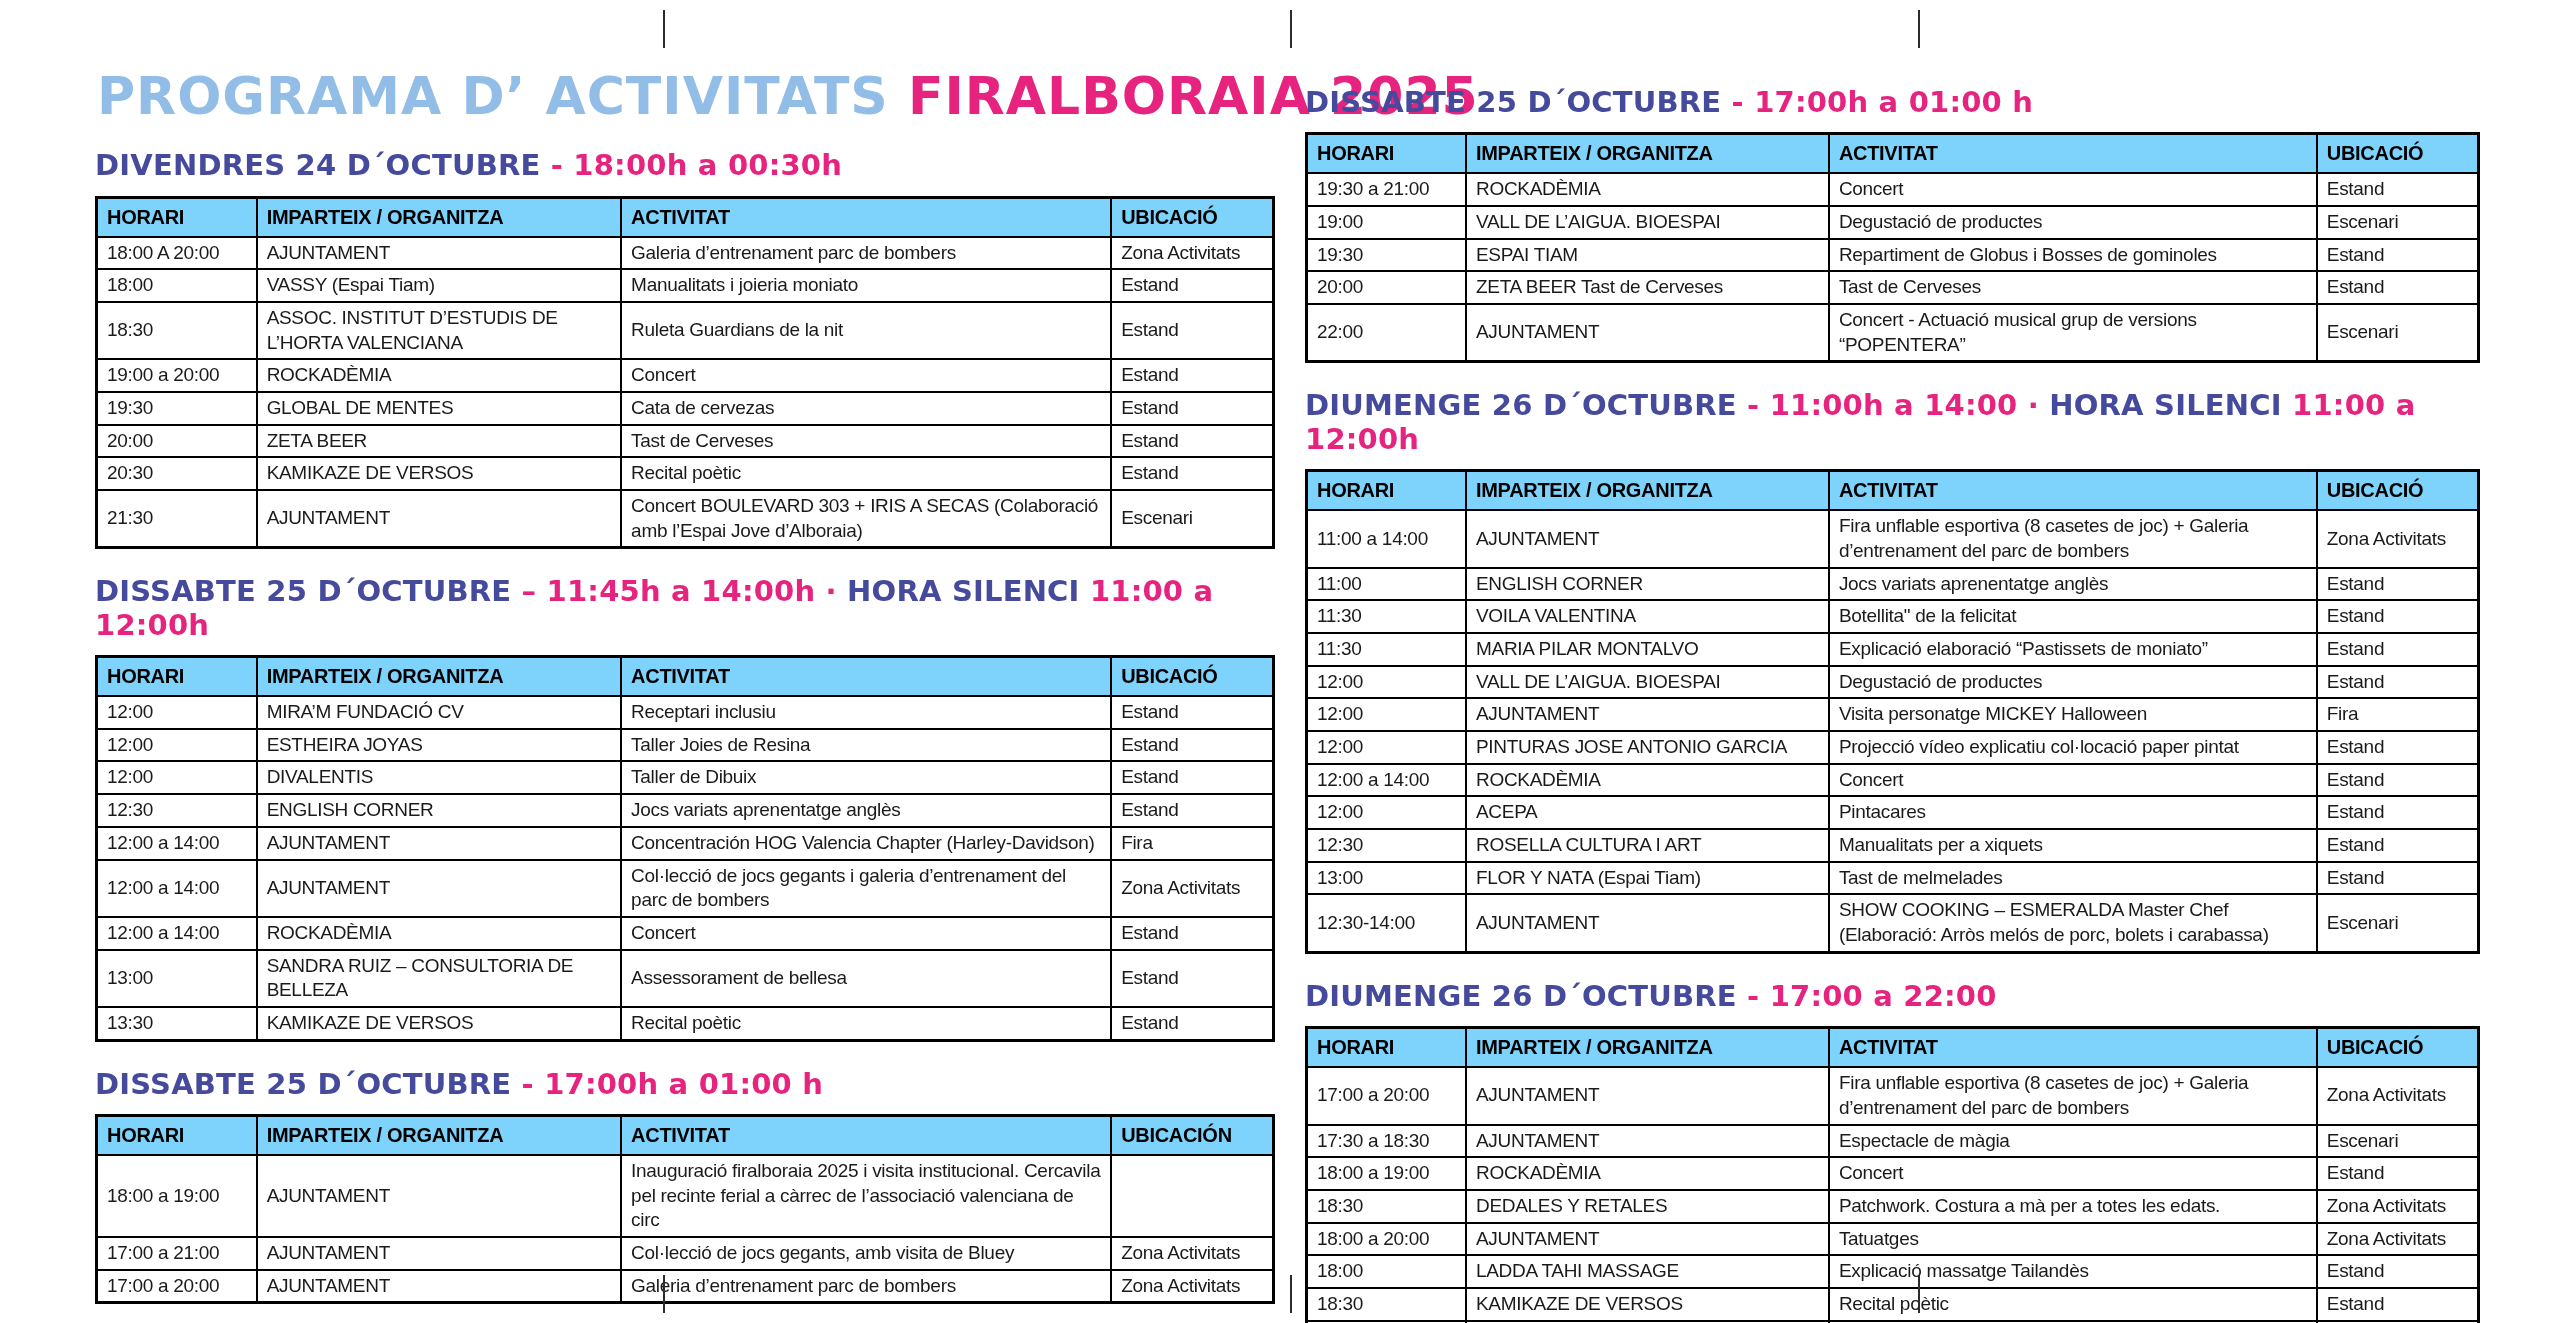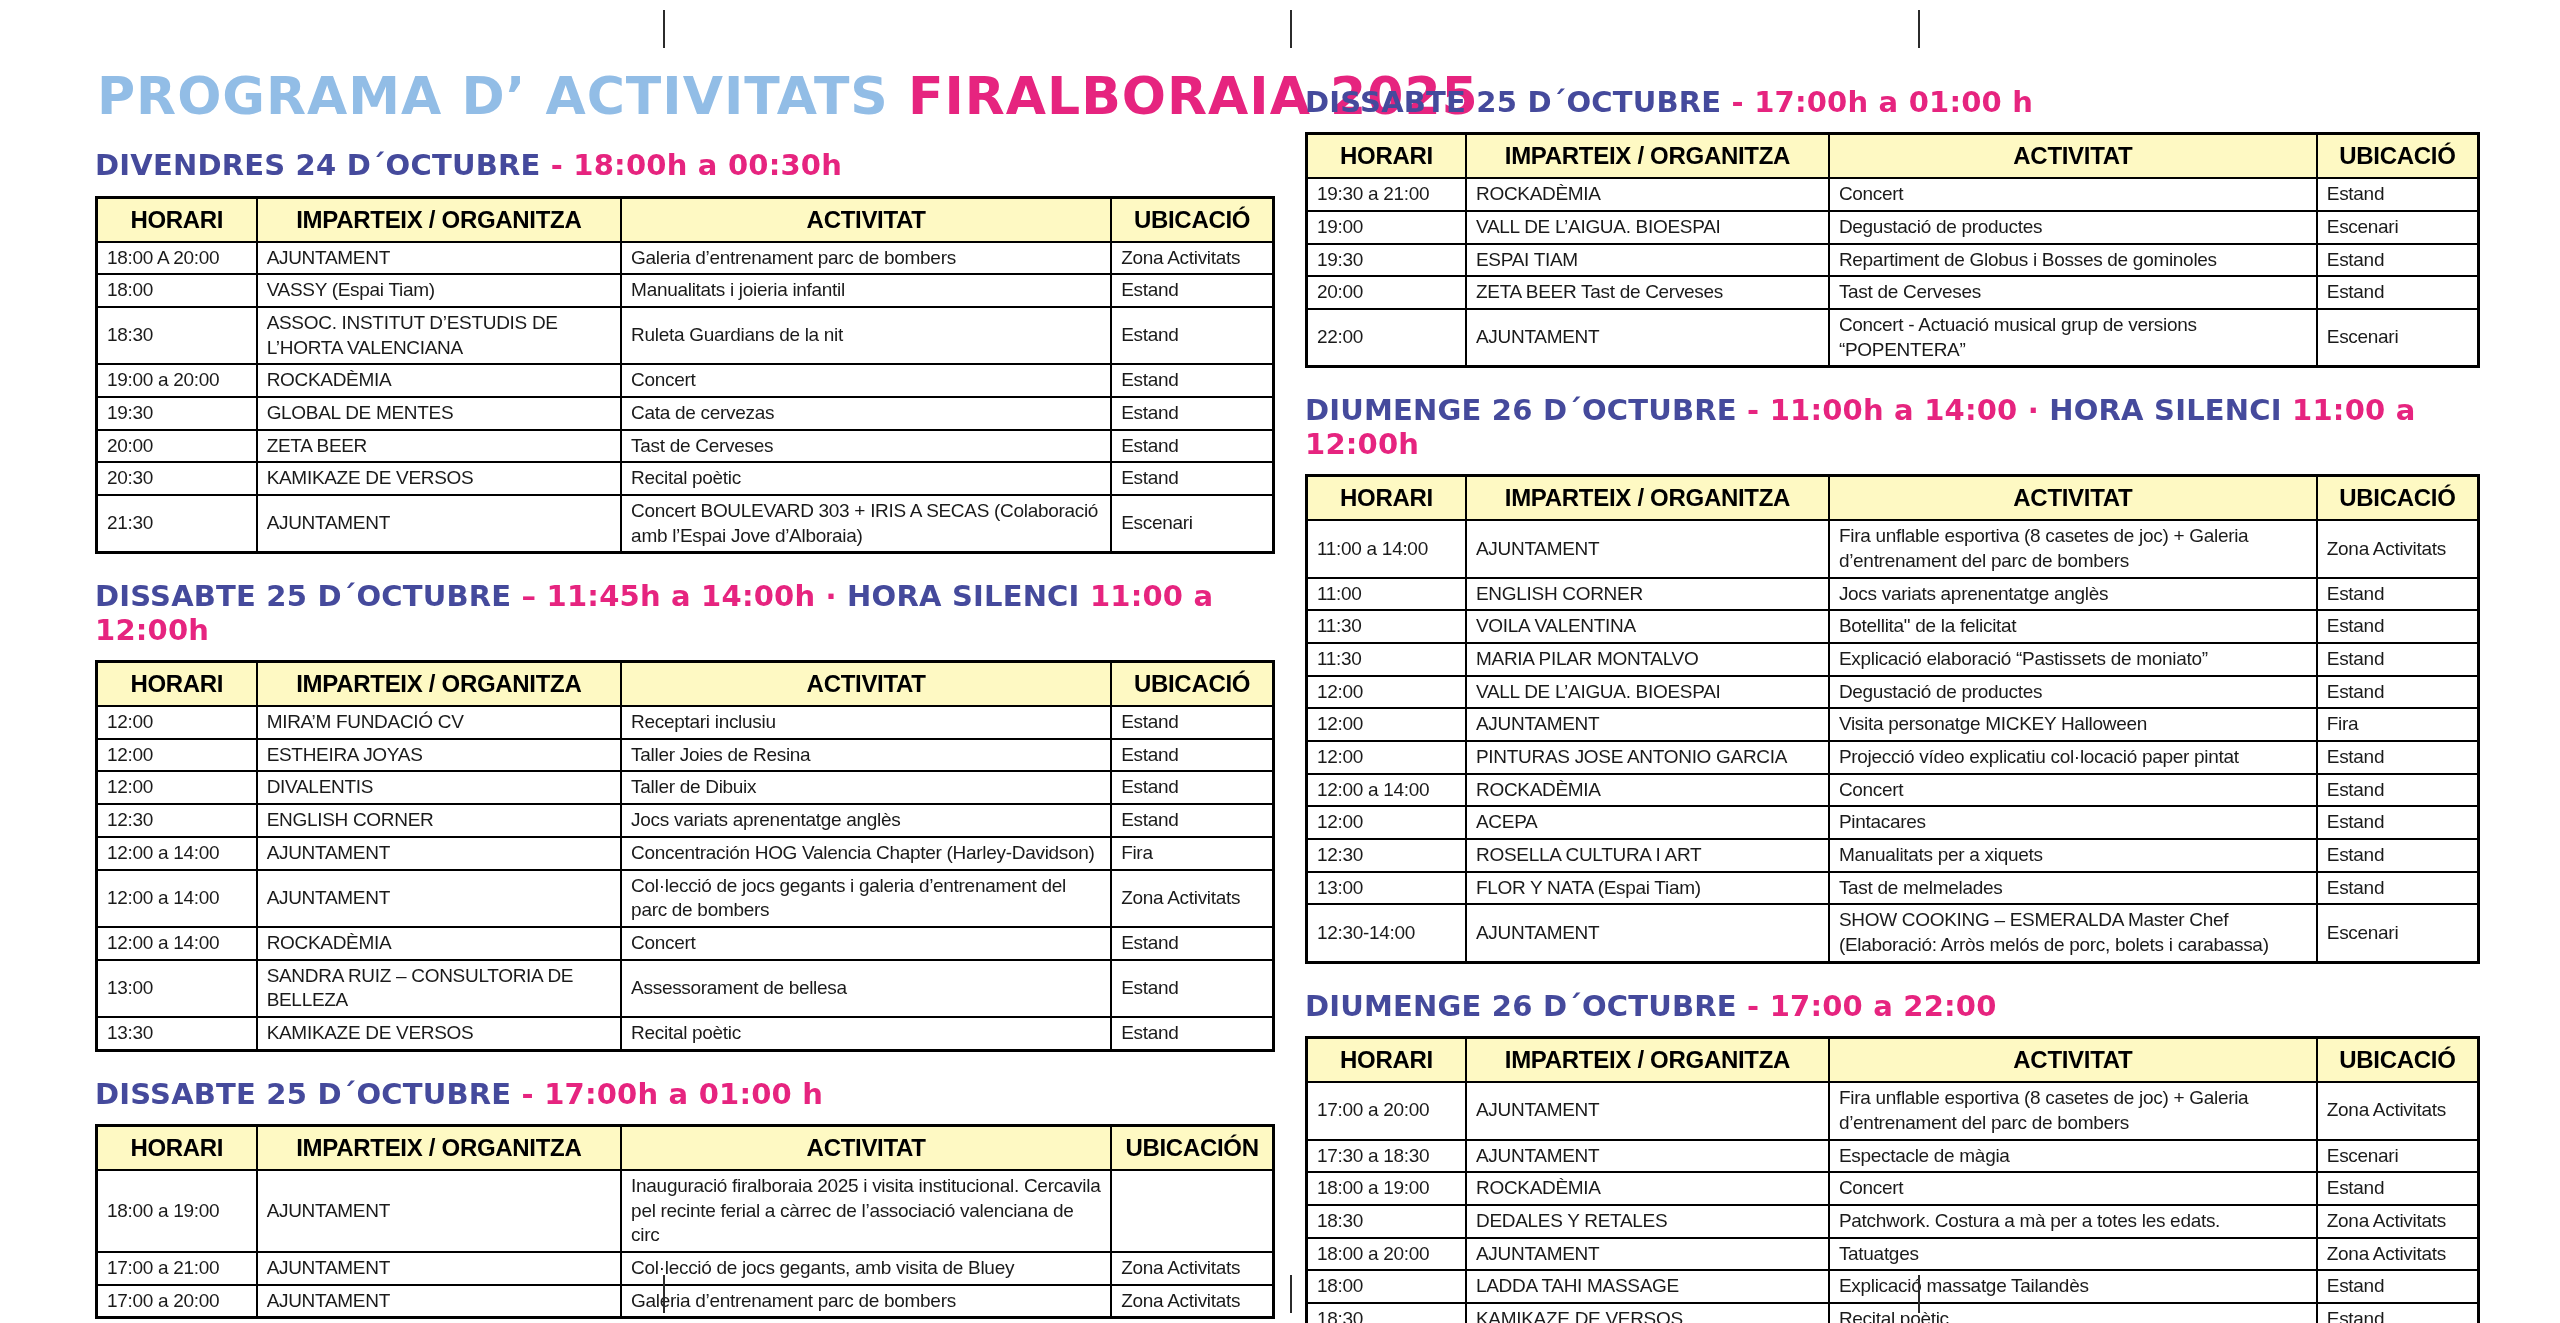--- a/index.html
+++ b/index.html
@@ -48,27 +48,26 @@
     border-collapse: collapse;
     border: 3px solid #000;
     table-layout: fixed;
   }
   table.schedule th, table.schedule td {
     border: 2px solid #000;
     text-align: left;
     vertical-align: middle;
   }
   table.schedule th {
-    background: #fef9c3;
+    background: #7dd3fc;
     padding: 7px 9px;
-    font-size: 24px;
+    font-size: 20px;
     font-weight: bold;
     letter-spacing: -0.3px;
     color: #000;
-    text-align: center;
   }
   table.schedule td {
     padding: 3px 9px;
     font-size: 19px;
     line-height: 1.3;
     letter-spacing: -0.3px;
     color: #1a1a1a;
     white-space: pre-line;
     overflow-wrap: break-word;
   }
@@ -109,21 +108,21 @@
           <tbody>
             <tr>
               <td>18:00 A 20:00</td>
               <td>AJUNTAMENT</td>
               <td>Galeria d’entrenament parc de bombers</td>
               <td>Zona Activitats</td>
             </tr>
             <tr>
               <td>18:00</td>
               <td>VASSY (Espai Tiam)</td>
-              <td>Manualitats i joieria infantil</td>
+              <td>Manualitats i joieria moniato</td>
               <td>Estand</td>
             </tr>
             <tr>
               <td>18:30</td>
               <td>ASSOC. INSTITUT D’ESTUDIS DE L’HORTA VALENCIANA</td>
               <td>Ruleta Guardians de la nit</td>
               <td>Estand</td>
             </tr>
             <tr>
               <td>19:00 a 20:00</td>

